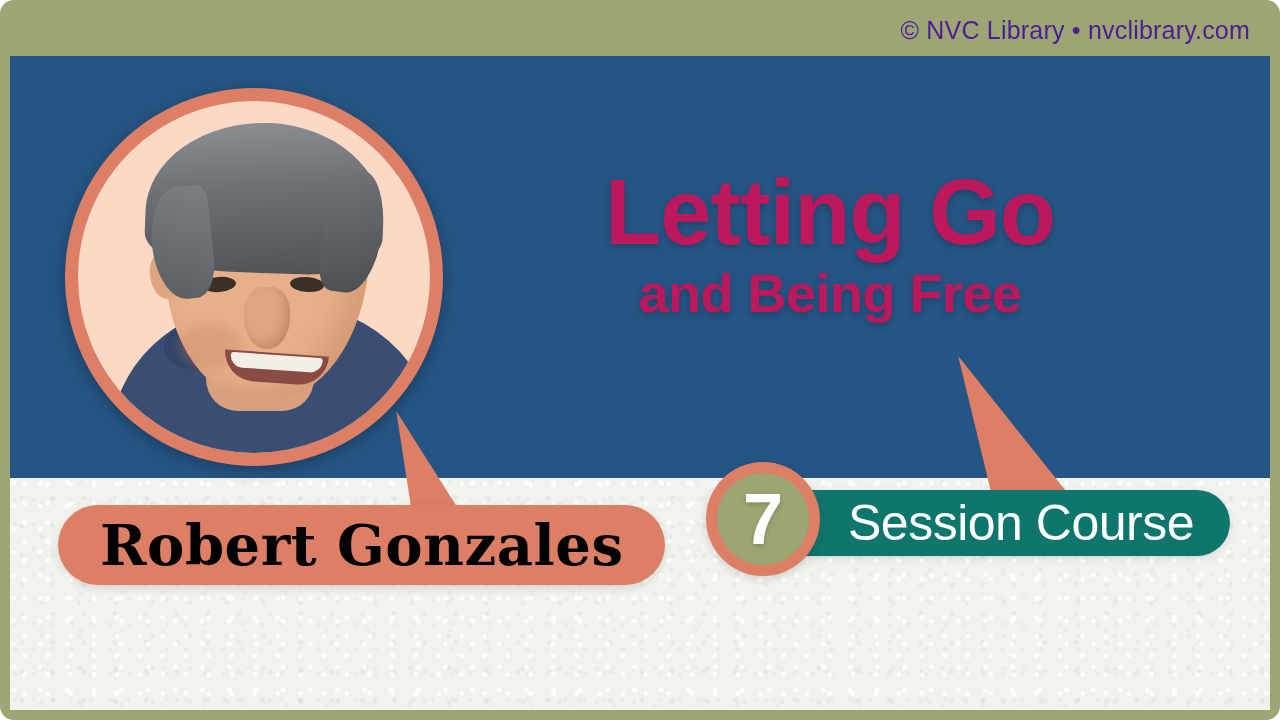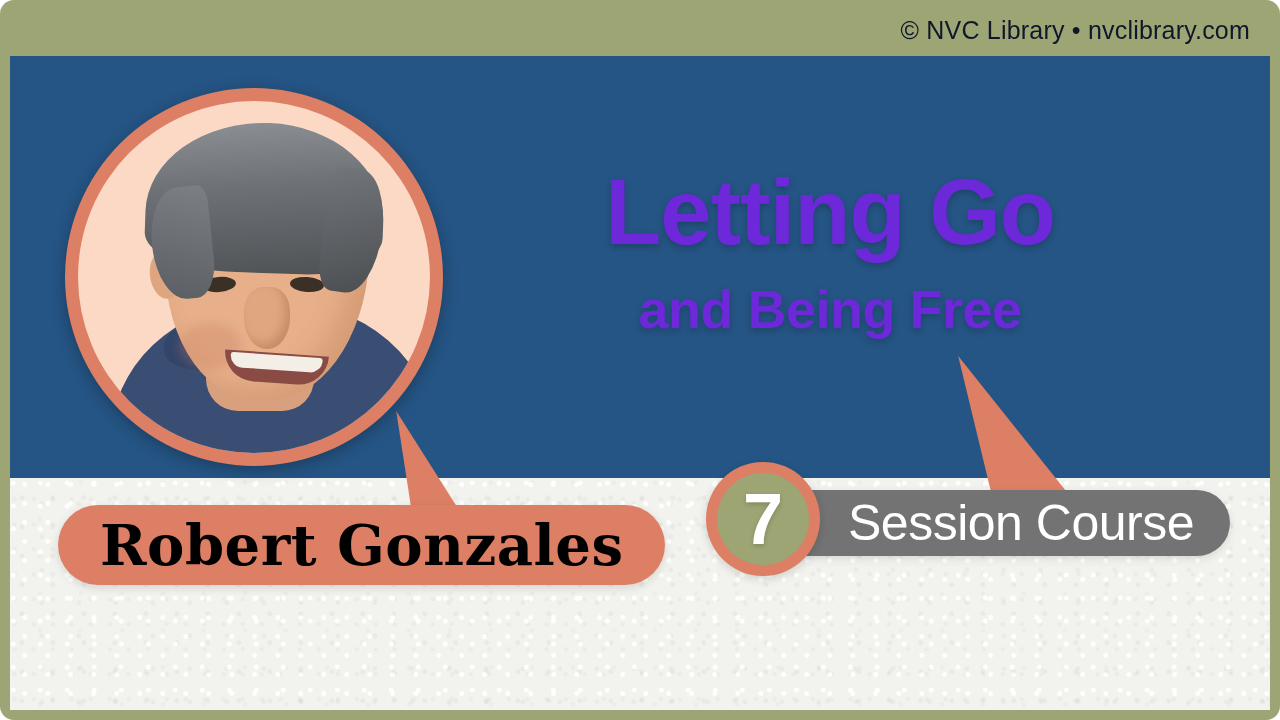--- a/index.html
+++ b/index.html
@@ -24,21 +24,21 @@
     overflow: hidden;
     box-sizing: border-box;
   }
 
   
   .copyright {
     position: absolute;
     top: 6px;
     right: 30px;
     font-size: 25px;
-    color: #0f172a;
+    color: #4c1d95;
     letter-spacing: 0.2px;
     line-height: 48px;
     white-space: nowrap;
     font-family: "Liberation Sans", sans-serif;
   }
 
   
   .canvas {
     position: absolute;
     left: 10px;
@@ -258,32 +258,32 @@
     clip-path: polygon(14% 0%, 100% 100%, 40% 100%);
   }
 
   
   .title-block {
     position: absolute;
     left: 470px;
     top: 110px;
     width: 700px;
     text-align: center;
-    color: #6d28d9;
+    color: #be185d;
   }
   .title-main {
     font-size: 92px;
     font-weight: bold;
     line-height: 1.0;
     letter-spacing: -1px;
     text-shadow: 0 3px 7px rgba(0,0,0,0.22);
     font-family: "Liberation Sans", sans-serif;
   }
   .title-sub {
-    margin-top: 24px;
+    margin-top: 8px;
     font-size: 54px;
     font-weight: bold;
     line-height: 1.0;
     letter-spacing: -0.5px;
     text-shadow: 0 3px 7px rgba(0,0,0,0.22);
     font-family: "Liberation Sans", sans-serif;
   }
 
   
   .name-badge {
@@ -309,21 +309,21 @@
     letter-spacing: 0.5px;
   }
 
   
   .course-pill {
     position: absolute;
     left: 760px;
     top: 434px;
     height: 66px;
     padding: 0 36px 0 78px;
-    background: #737373;
+    background: #0f766e;
     border-radius: 34px;
     display: flex;
     align-items: center;
     box-shadow: 0 3px 10px rgba(0,0,0,0.10);
   }
   .course-pill-text {
     font-size: 50px;
     color: #FFFFFF;
     line-height: 1;
     white-space: nowrap;

